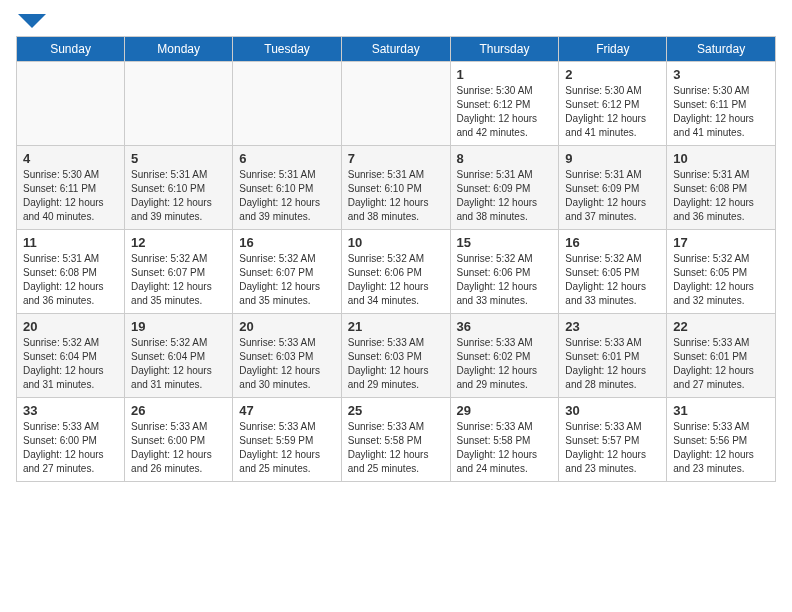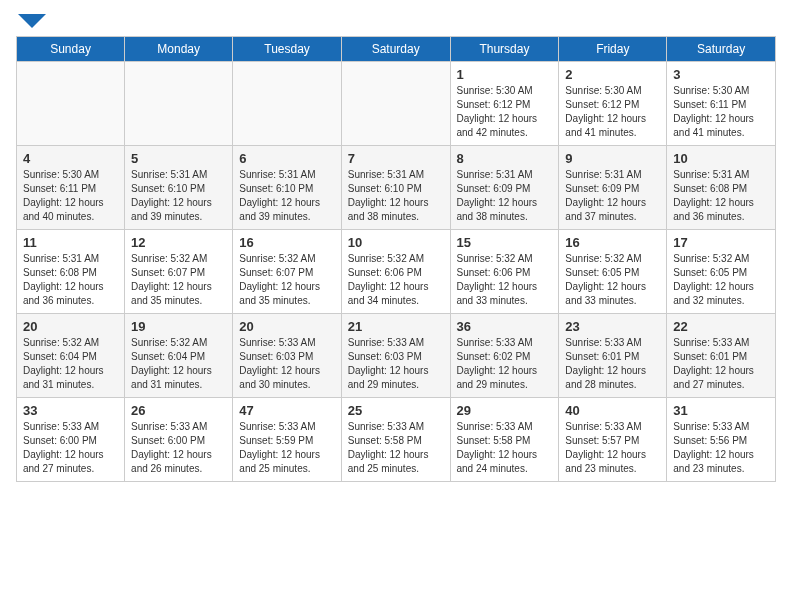--- a/index.html
+++ b/index.html
@@ -326,21 +326,21 @@
 and 25 minutes.</div>
         </td>
         <td>
           <span class="day-num">29</span>
           <div class="day-info" style="white-space: pre-line;">Sunrise: 5:33 AM
 Sunset: 5:58 PM
 Daylight: 12 hours
 and 24 minutes.</div>
         </td>
         <td>
-          <span class="day-num">40</span>
+          <span class="day-num">30</span>
           <div class="day-info" style="white-space: pre-line;">Sunrise: 5:33 AM
 Sunset: 5:57 PM
 Daylight: 12 hours
 and 23 minutes.</div>
         </td>
         <td>
           <span class="day-num">31</span>
           <div class="day-info" style="white-space: pre-line;">Sunrise: 5:33 AM
 Sunset: 5:56 PM
 Daylight: 12 hours

